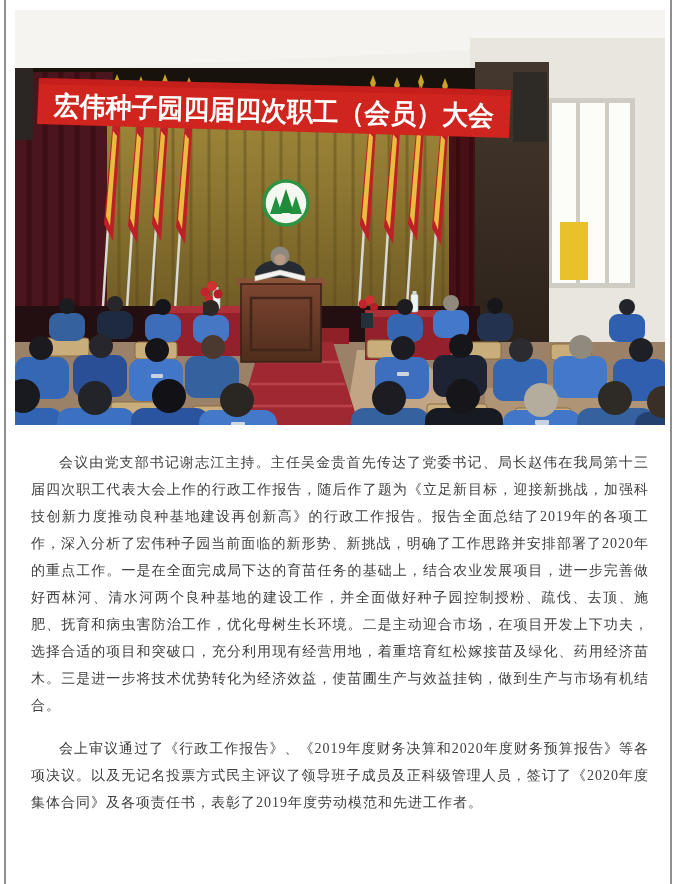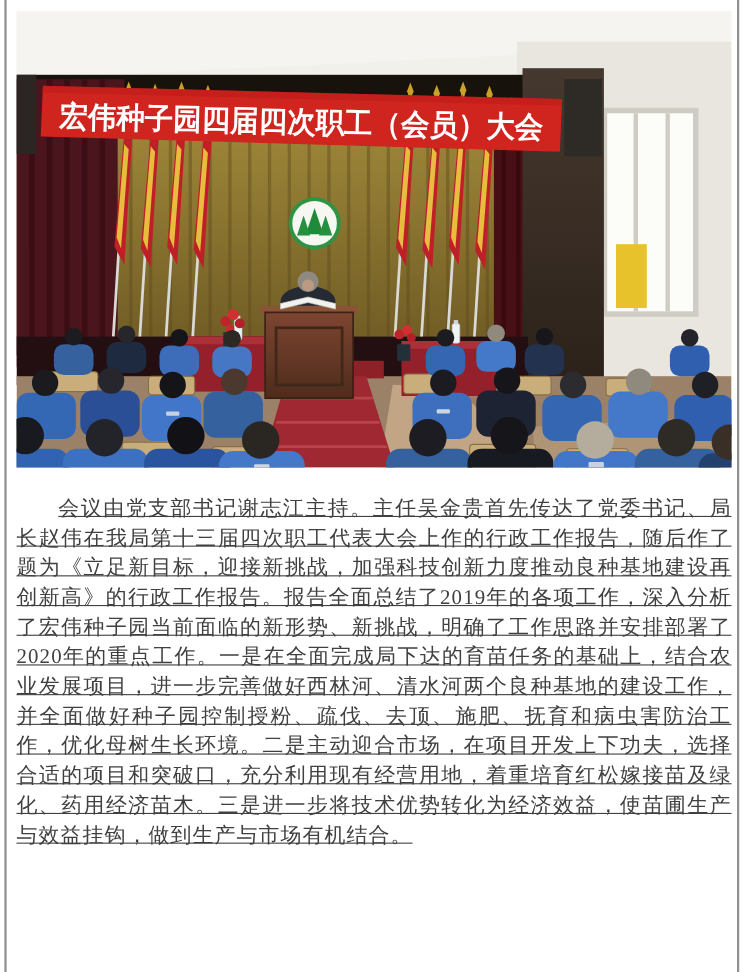--- a/index.html
+++ b/index.html
@@ -15,28 +15,27 @@
   }
   .photo-wrap{
     padding:10px 0 0 9px;
   }
   .photo-wrap svg{display:block;}
   .article{
     margin:24px 9px 0 9px;
     width:650px;
   }
   .article p{
-    margin:0;
+    margin:16px;
     color:#404040;
-    font-size:19px;
+    font-size:14px;
     line-height:27px;
     letter-spacing:1px;
     text-align:justify;
     text-indent:2em;
-    text-decoration:underline;
   }
 </style>
 </head>
 <body>
 
 <div class="page">
 
   <div class="photo-wrap">
     <svg width="650" height="415" viewBox="0 0 650 415" xmlns="http://www.w3.org/2000/svg">
       <defs>
@@ -260,15 +259,16 @@
             <circle cx="648" cy="392" r="16" fill="#3a2f26"></circle>
           <rect x="216" y="412" width="14" height="5" rx="1" fill="#e8e8e8" opacity="0.85"></rect>
           <rect x="520" y="410" width="14" height="5" rx="1" fill="#e8e8e8" opacity="0.8"></rect>
         </g>
       </g>
     </svg>
   </div>
 
   <div class="article">
     <p>会议由党支部书记谢志江主持。主任吴金贵首先传达了党委书记、局长赵伟在我局第十三届四次职工代表大会上作的行政工作报告，随后作了题为《立足新目标，迎接新挑战，加强科技创新力度推动良种基地建设再创新高》的行政工作报告。报告全面总结了2019年的各项工作，深入分析了宏伟种子园当前面临的新形势、新挑战，明确了工作思路并安排部署了2020年的重点工作。一是在全面完成局下达的育苗任务的基础上，结合农业发展项目，进一步完善做好西林河、清水河两个良种基地的建设工作，并全面做好种子园控制授粉、疏伐、去顶、施肥、抚育和病虫害防治工作，优化母树生长环境。二是主动迎合市场，在项目开发上下功夫，选择合适的项目和突破口，充分利用现有经营用地，着重培育红松嫁接苗及绿化、药用经济苗木。三是进一步将技术优势转化为经济效益，使苗圃生产与效益挂钩，做到生产与市场有机结合。</p>
+    <p>会上审议通过了《行政工作报告》、《2019年度财务决算和2020年度财务预算报告》等各项决议。以及无记名投票方式民主评议了领导班子成员及正科级管理人员，签订了《2020年度集体合同》及各项责任书，表彰了2019年度劳动模范和先进工作者。</p>
   </div>
 
 </div>
 
 </body></html>

